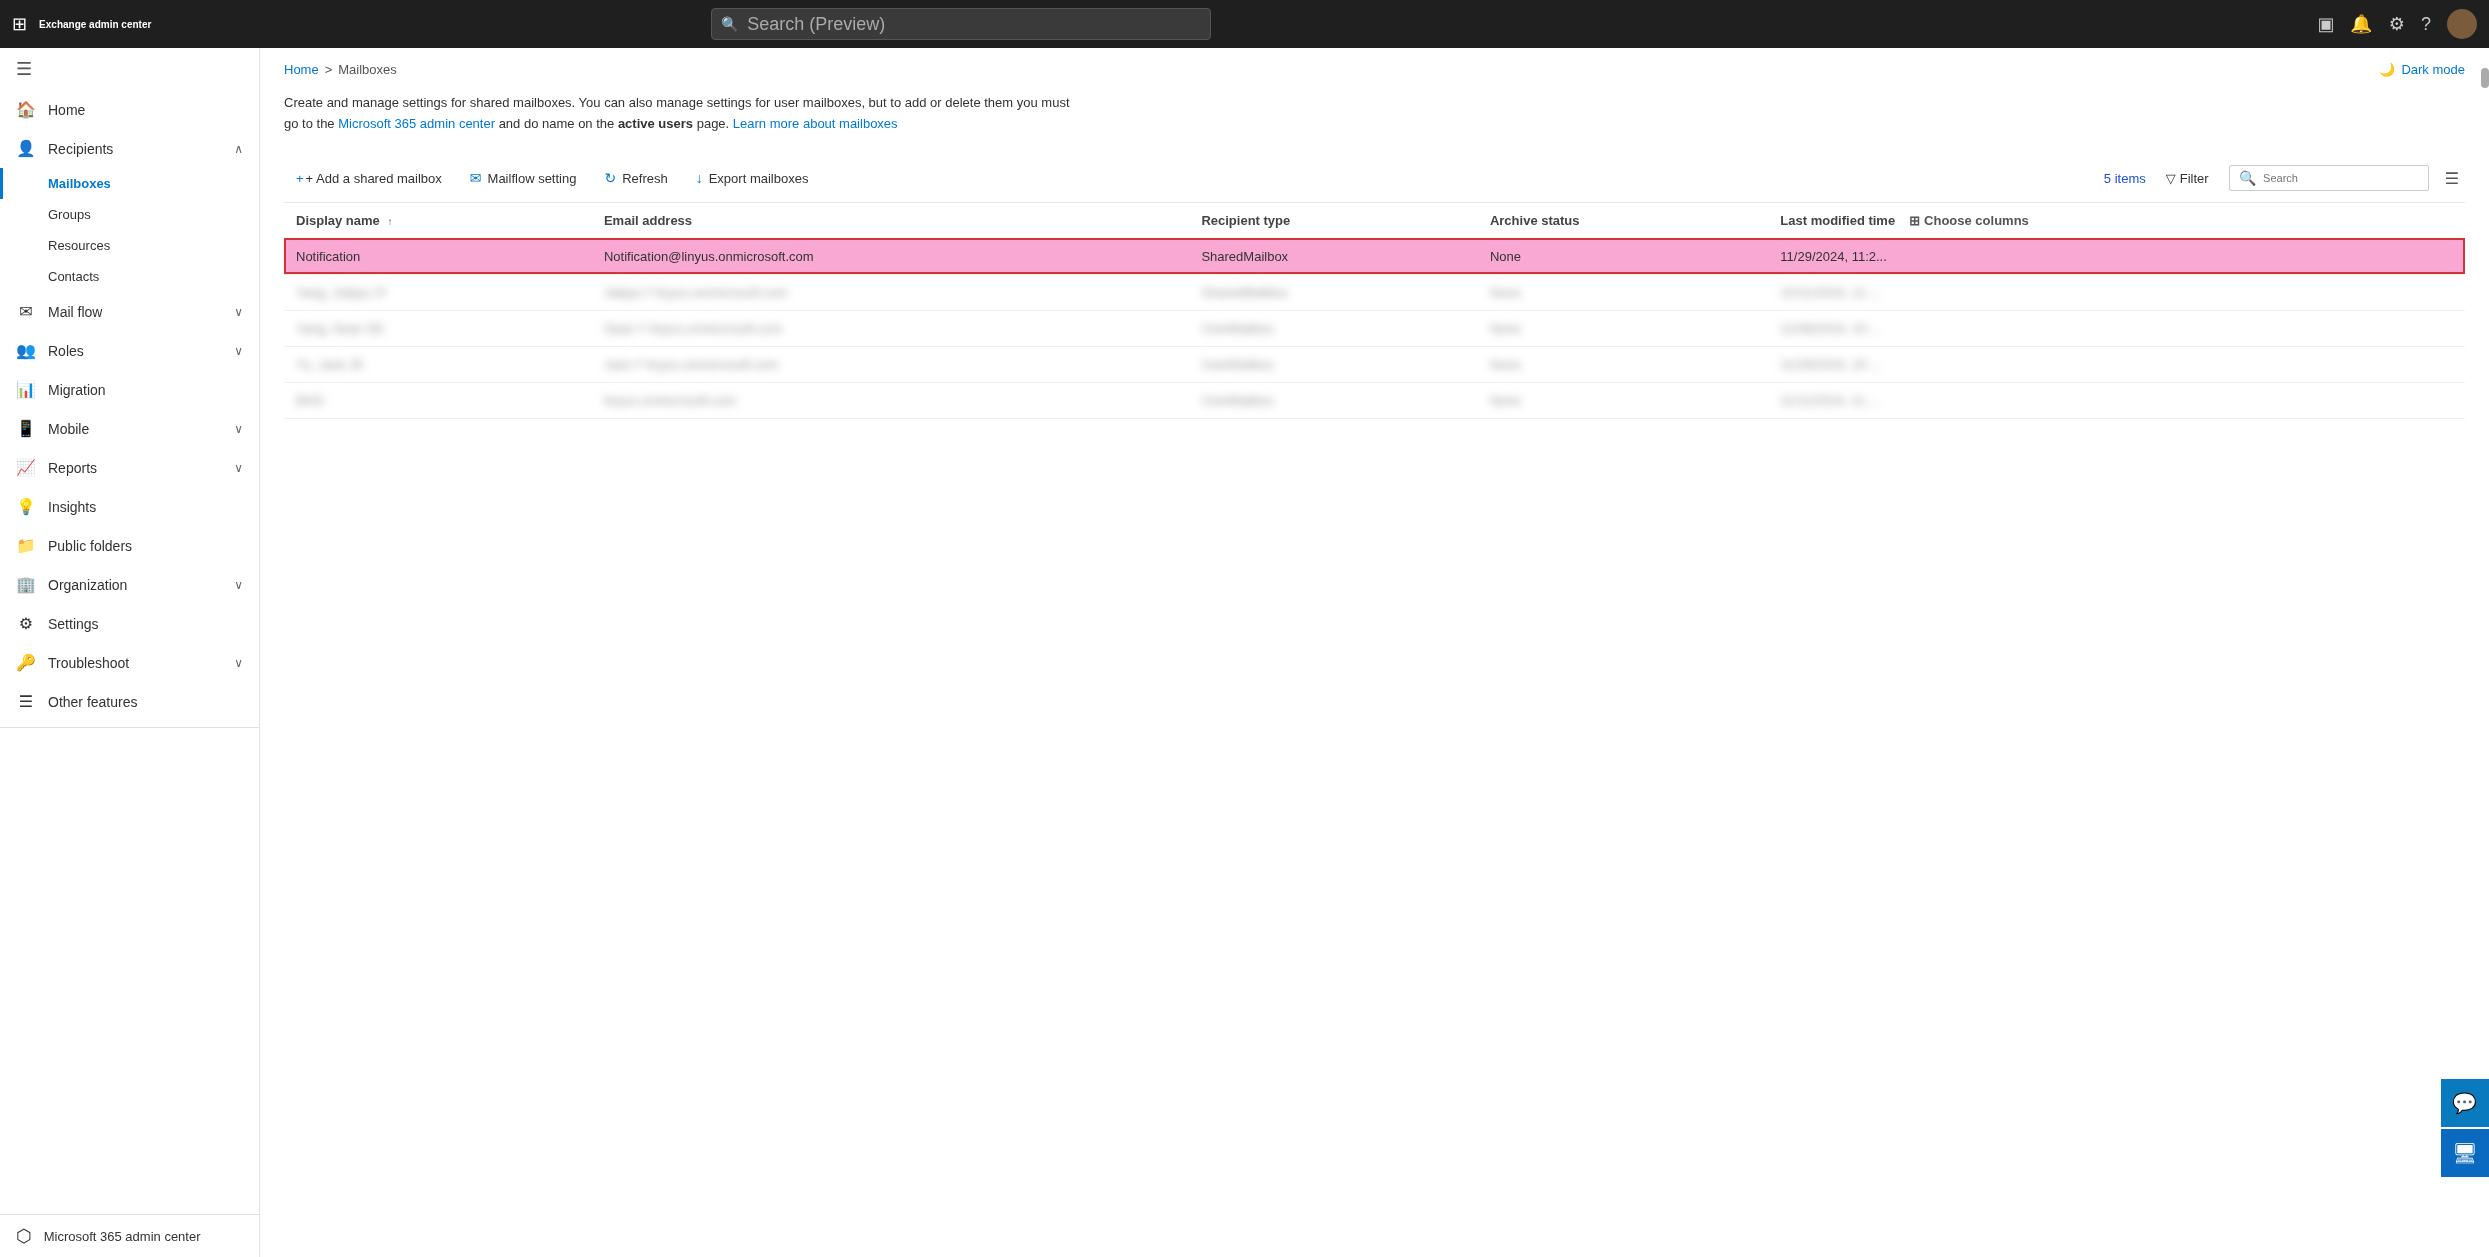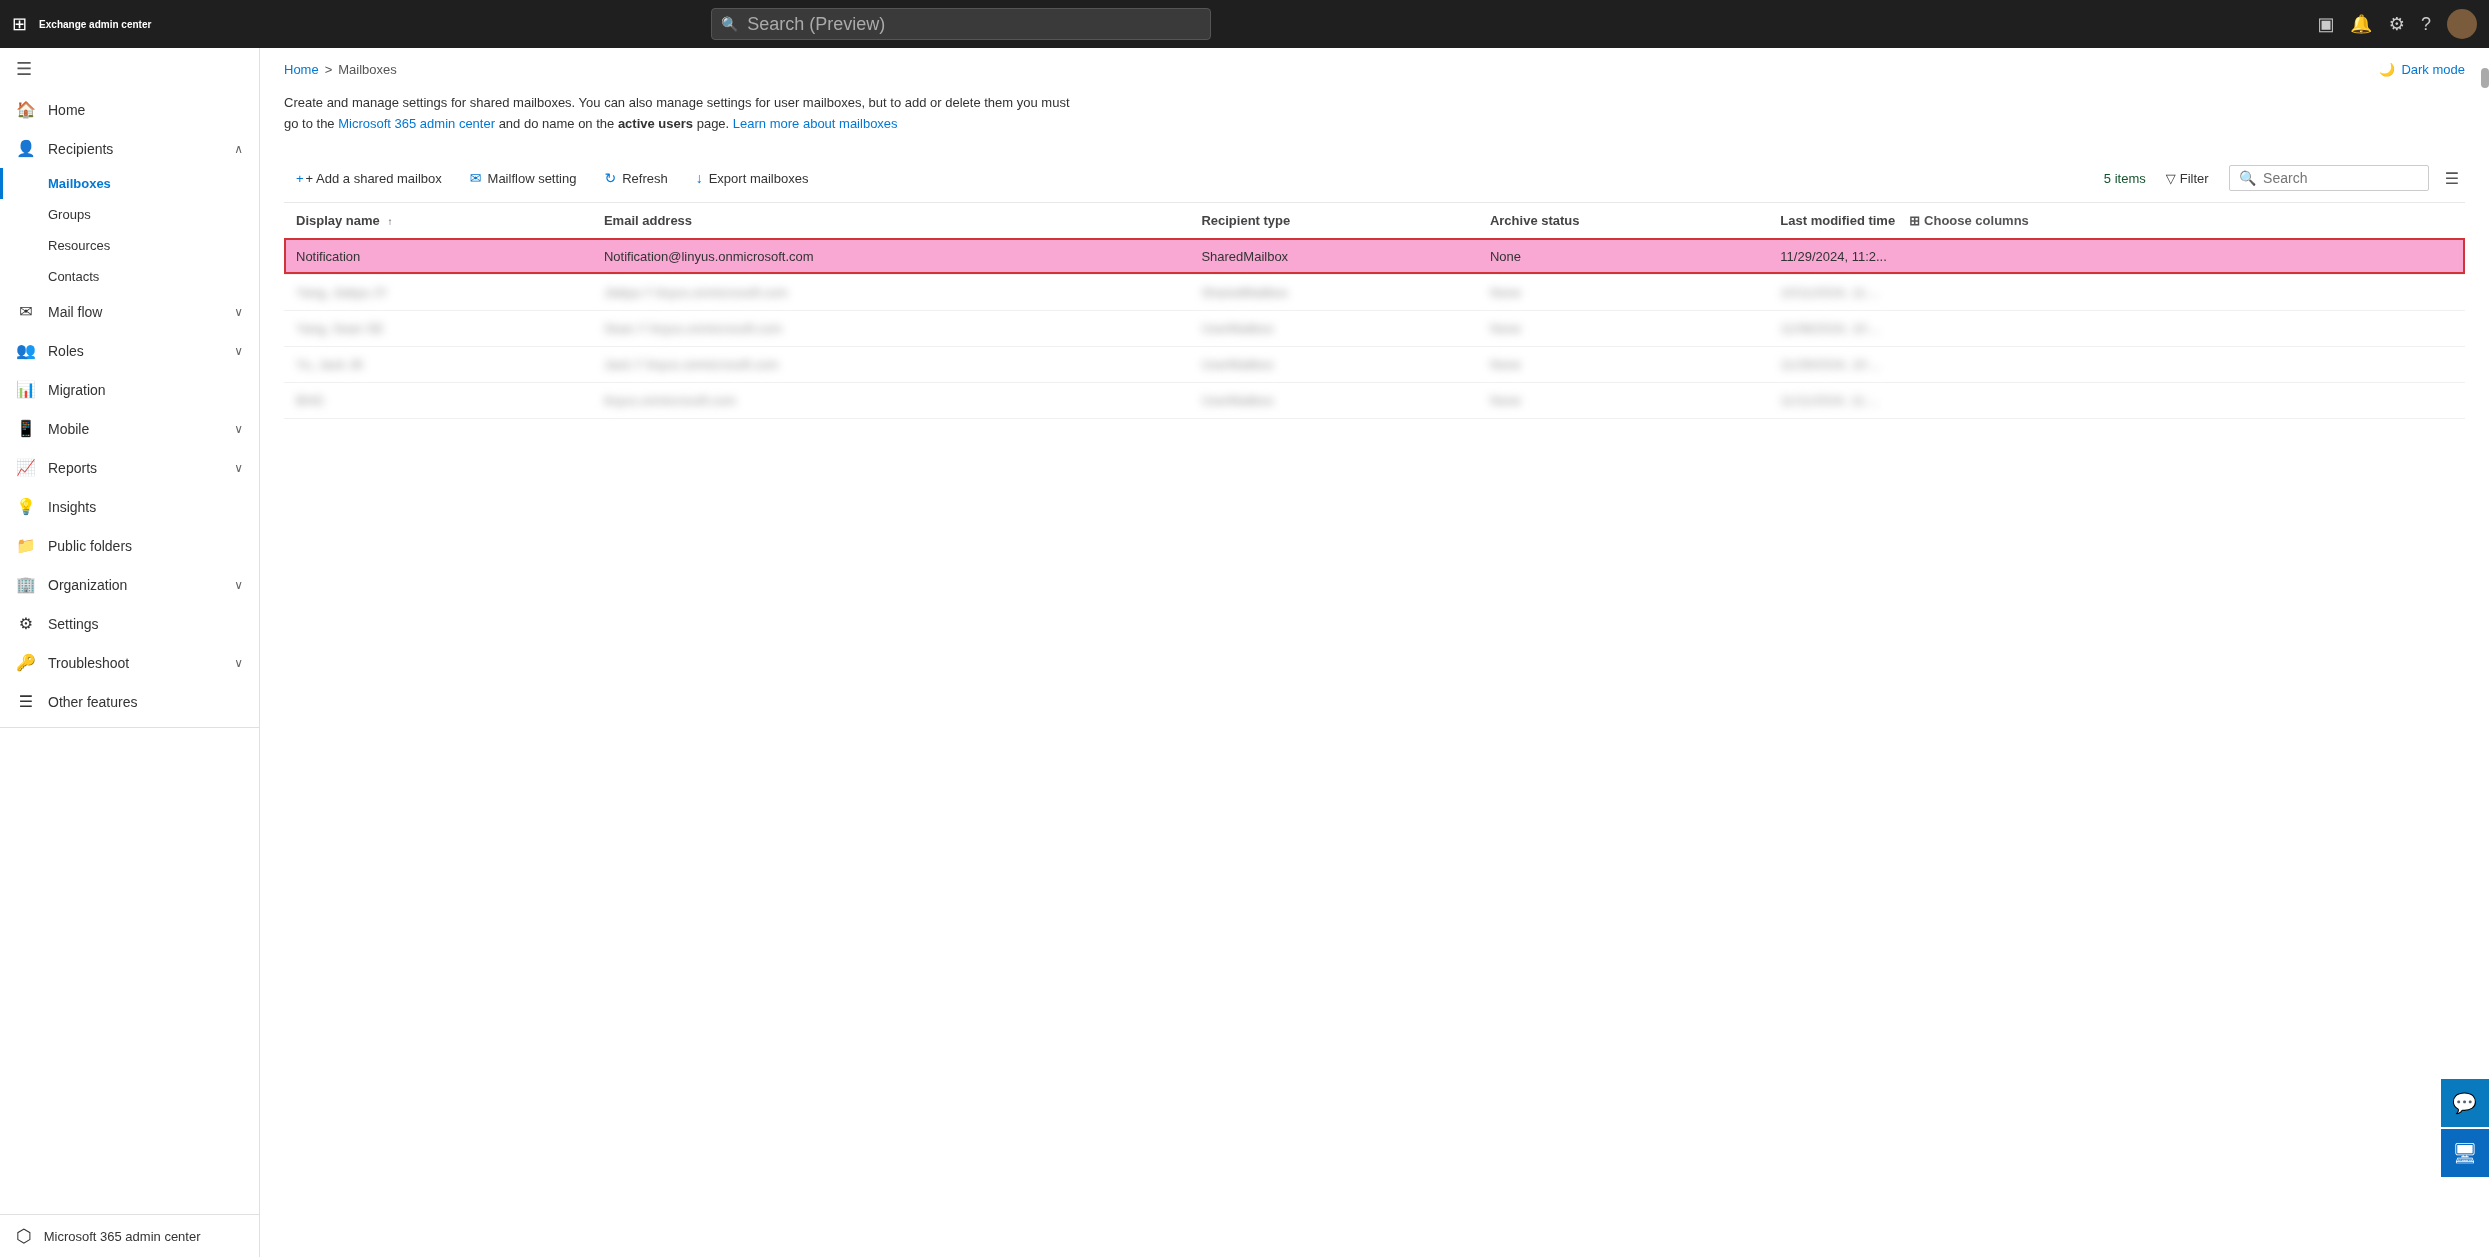--- a/index.html
+++ b/index.html
@@ -140,42 +140,42 @@
       padding: 6px 12px;
       background: transparent;
       border: none;
       cursor: pointer;
       color: #333;
       font-size: 13px;
       border-radius: 2px;
     }
     .toolbar-btn .btn-icon { font-size: 14px; color: #0078d4; }
     .toolbar-right { margin-left: auto; display: flex; align-items: center; gap: 10px; }
-    .items-count { font-size: 13px; color: #14532d; }
+    .items-count { font-size: 13px; color: #1d4ed8; }
     .filter-btn {
       display: flex;
       align-items: center;
       gap: 4px;
       padding: 6px 10px;
       background: transparent;
       border: none;
       cursor: pointer;
       color: #333;
       font-size: 13px;
     }
     .search-box {
       display: flex;
       align-items: center;
       border: 1px solid #ccc;
       border-radius: 2px;
       padding: 4px 10px;
       gap: 6px;
       width: 200px;
     }
-    .search-box input { border: none; outline: none; font-size: 14px; width: 100%; }
+    .search-box input { border: none; outline: none; font-size: 11px; width: 100%; }
     .cols-btn { padding: 6px; background: transparent; border: none; cursor: pointer; color: #555; font-size: 16px; }
 
     
     .table-container { overflow-x: auto; }
     table { width: 100%; border-collapse: collapse; }
     thead tr { border-bottom: 1px solid #e0e0e0; }
     th {
       text-align: left;
       padding: 10px 12px;
       font-size: 13px;

